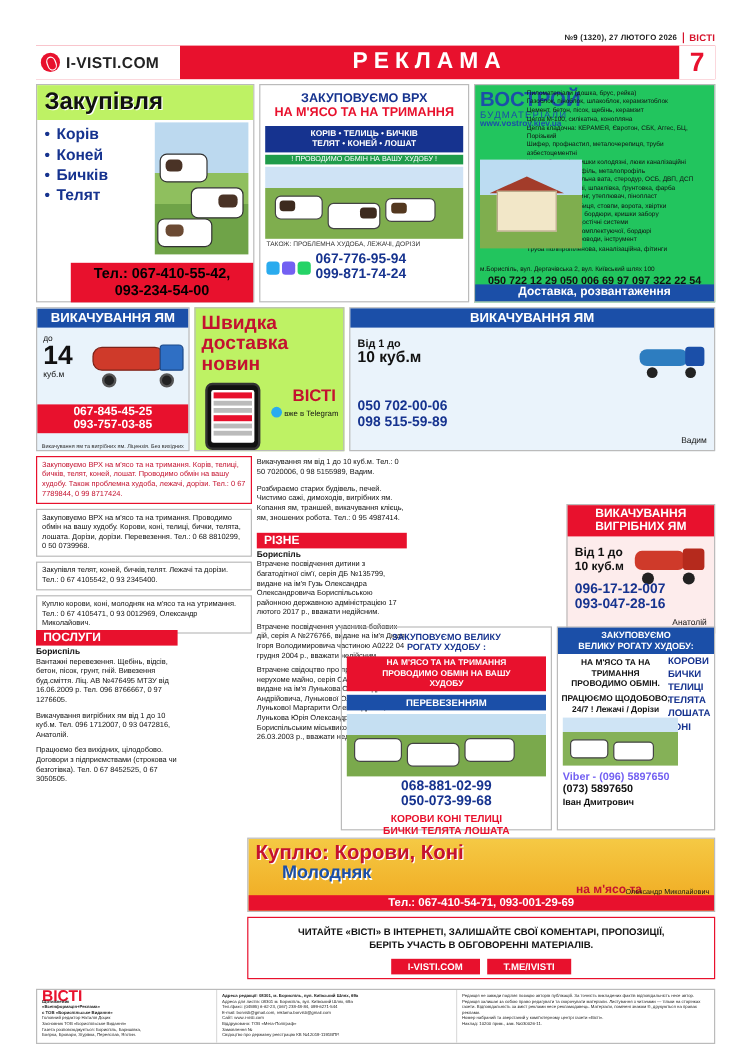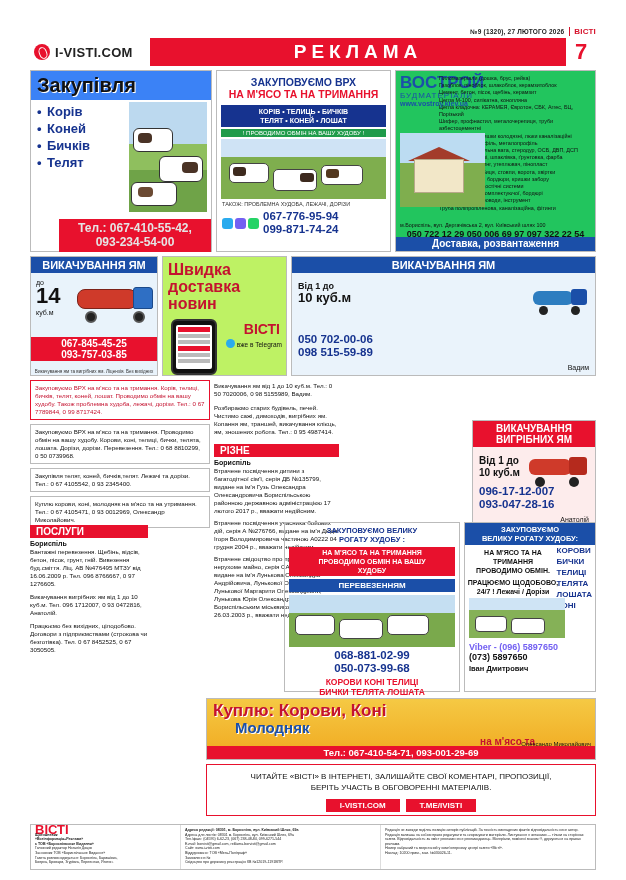--- a/index.html
+++ b/index.html
@@ -57,21 +57,21 @@
   }
   
   .content { position:absolute; top:70px; left:30px; right:30px; bottom:60px; }
 
   
   .r1 { position:absolute; top:0; left:0; right:0; height:182px; display:flex; gap:4px; }
   .zakupivlya {
     width:182px; position:relative; background:#fff; border:1px solid #bbb;
   }
   .zakupivlya .hdr {
-    background:#3b82f6; color:#111; font-size:20px; font-weight:bold;
+    background:#bef264; color:#111; font-size:20px; font-weight:bold;
     padding:3px 6px; text-shadow:1px 1px 0 #fff;
   }
   .zak-body { position:relative; height:152px; }
   .zak-list { position:absolute; left:6px; top:4px; width:95px; font-size:13px; font-weight:bold; color:#16338f; line-height:16px; }
   .zak-list li { list-style:none; margin:0 0 1px 0; padding-left:10px; position:relative; }
   .zak-list li::before { content:"•"; position:absolute; left:0; color:#16338f; }
   .zak-list ul { margin:0; padding:0; }
   .zak-small { font-size:11px; line-height:12px; }
   .cow-photo {
     position:absolute; right:4px; top:2px; width:78px; height:110px;
@@ -79,21 +79,21 @@
     overflow:hidden;
   }
   .cow-photo .cow { position:absolute; background:#fff; border:1px solid #333; }
   .cow-a { left:4px; top:26px; width:40px; height:24px; border-radius:6px; }
   .cow-a::after{content:"";position:absolute;left:4px;top:4px;width:14px;height:10px;background:#4a3326;border-radius:4px;}
   .cow-b { left:30px; top:54px; width:44px; height:26px; border-radius:6px; }
   .cow-b::after{content:"";position:absolute;left:22px;top:5px;width:16px;height:11px;background:#4a3326;border-radius:4px;}
   .cow-c { left:2px; top:80px; width:46px; height:24px; border-radius:6px; }
   .cow-c::after{content:"";position:absolute;left:6px;top:4px;width:15px;height:10px;background:#6b4a33;border-radius:4px;}
   .zak-phone {
-    position:absolute; left:0; right:0; bottom:0; background:#e8112d; color:#e5e5e5;
+    position:absolute; left:0; right:0; bottom:0; background:#e8112d; color:#000000;
     font-size:12px; font-weight:bold; text-align:center; padding:2px 0 3px; line-height:14px;margin-left:28px;
   }
 
   .vrh {
     width:175px; border:1px solid #bbb; position:relative;
   }
   .vrh-top { text-align:center; padding:5px 4px 2px; }
   .vrh-t1 { font-size:10.5px; font-weight:bold; color:#16338f; line-height:12px; }
   .vrh-t2 { font-size:10.5px; font-weight:bold; color:#e8112d; line-height:12px; }
   .vrh-band { background:#16338f; color:#fff; font-size:7px; font-weight:bold; text-align:center; padding:2px 2px; line-height:9px; margin:3px 4px 0;}
@@ -252,21 +252,21 @@
   
   .r5 { position:absolute; top:628px; left:176px; right:0; height:62px; border:1px solid #bbb; background:linear-gradient(#f5c944,#f0a81f); overflow:hidden;}
   .r5 .t1 { font-size:17px; font-weight:bold; color:#c4122f; padding:2px 0 0 6px; line-height:19px; text-shadow:1px 1px 0 #fff;}
   .r5 .t2 { font-size:15px; font-weight:bold; color:#1b4fa8; padding-left:28px; line-height:16px; text-shadow:1px 1px 0 #fff;}
   .r5 .t3 { font-size:10px; font-weight:bold; color:#c4122f; text-align:right; padding-right:60px; line-height:11px;}
   .r5 .ph { background:#e8112d; color:#fff; font-size:9.5px; font-weight:bold; text-align:center; position:absolute; left:0; right:0; bottom:0; padding:1px 0;}
   .r5 .nm { position:absolute; right:4px; bottom:12px; font-size:6px; color:#111;}
 
   
   .r6 { position:absolute; top:694px; left:176px; right:0; height:52px; border:1px solid #e8112d; background:#fff; text-align:center;}
-  .r6 .t { font-size:8px; font-weight:normal; color:#111; padding:6px 6px 0; line-height:11px;text-align:center;}
+  .r6 .t { font-size:8px; font-weight:bold; color:#111; padding:6px 6px 0; line-height:11px;text-align:center;}
   .r6 .btns { display:flex; gap:6px; justify-content:center; margin-top:6px;}
   .r6 .btn { background:#e8112d; color:#fff; font-size:8px; font-weight:bold; padding:2px 14px; }
   .posluhy-hdr { background:#e8112d; color:#fff; font-size:10px; font-weight:bold; padding:1px 6px; margin-top:3px;}
 
   
   .footer {
     position:absolute; left:30px; right:30px; bottom:10px; height:46px;
     border:1px solid #bbb; display:flex; font-size:3.6px; line-height:4.6px; color:#222;
   }
   .f-col { padding:3px 4px; border-right:1px solid #ddd; }

